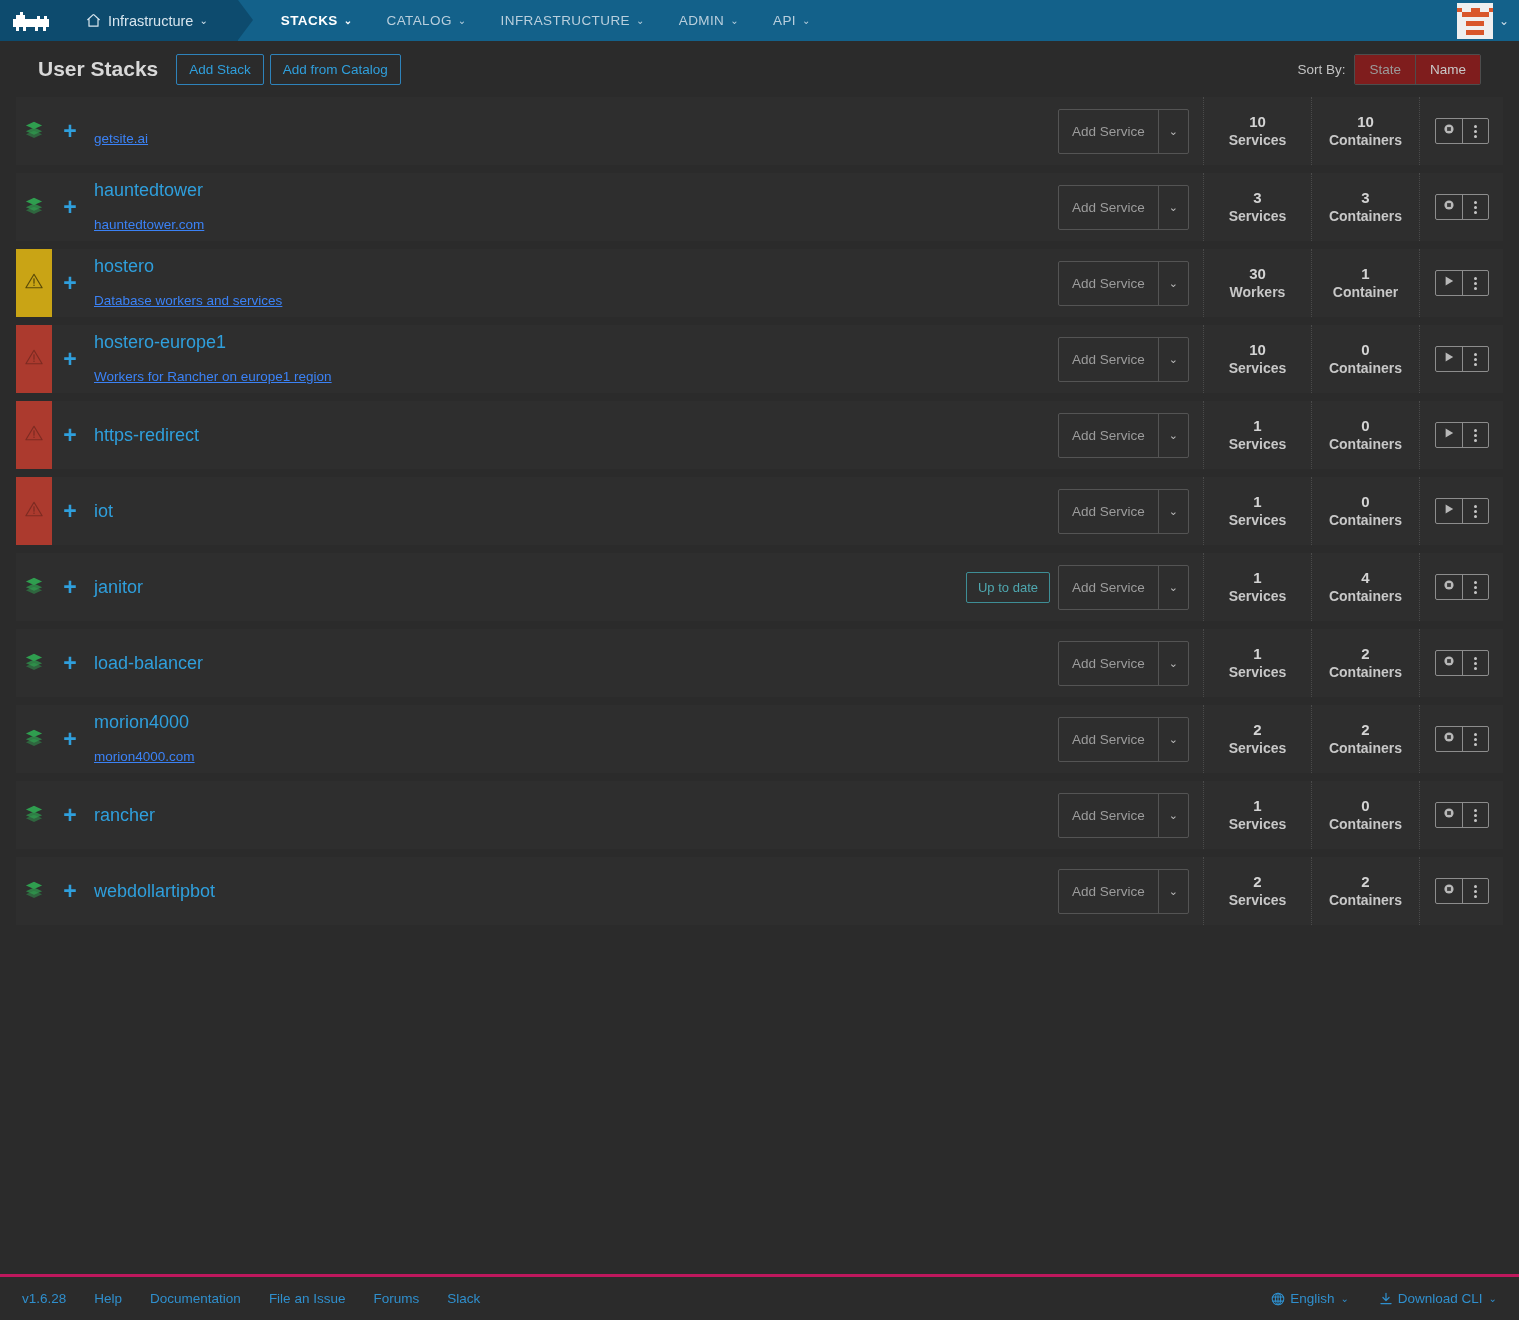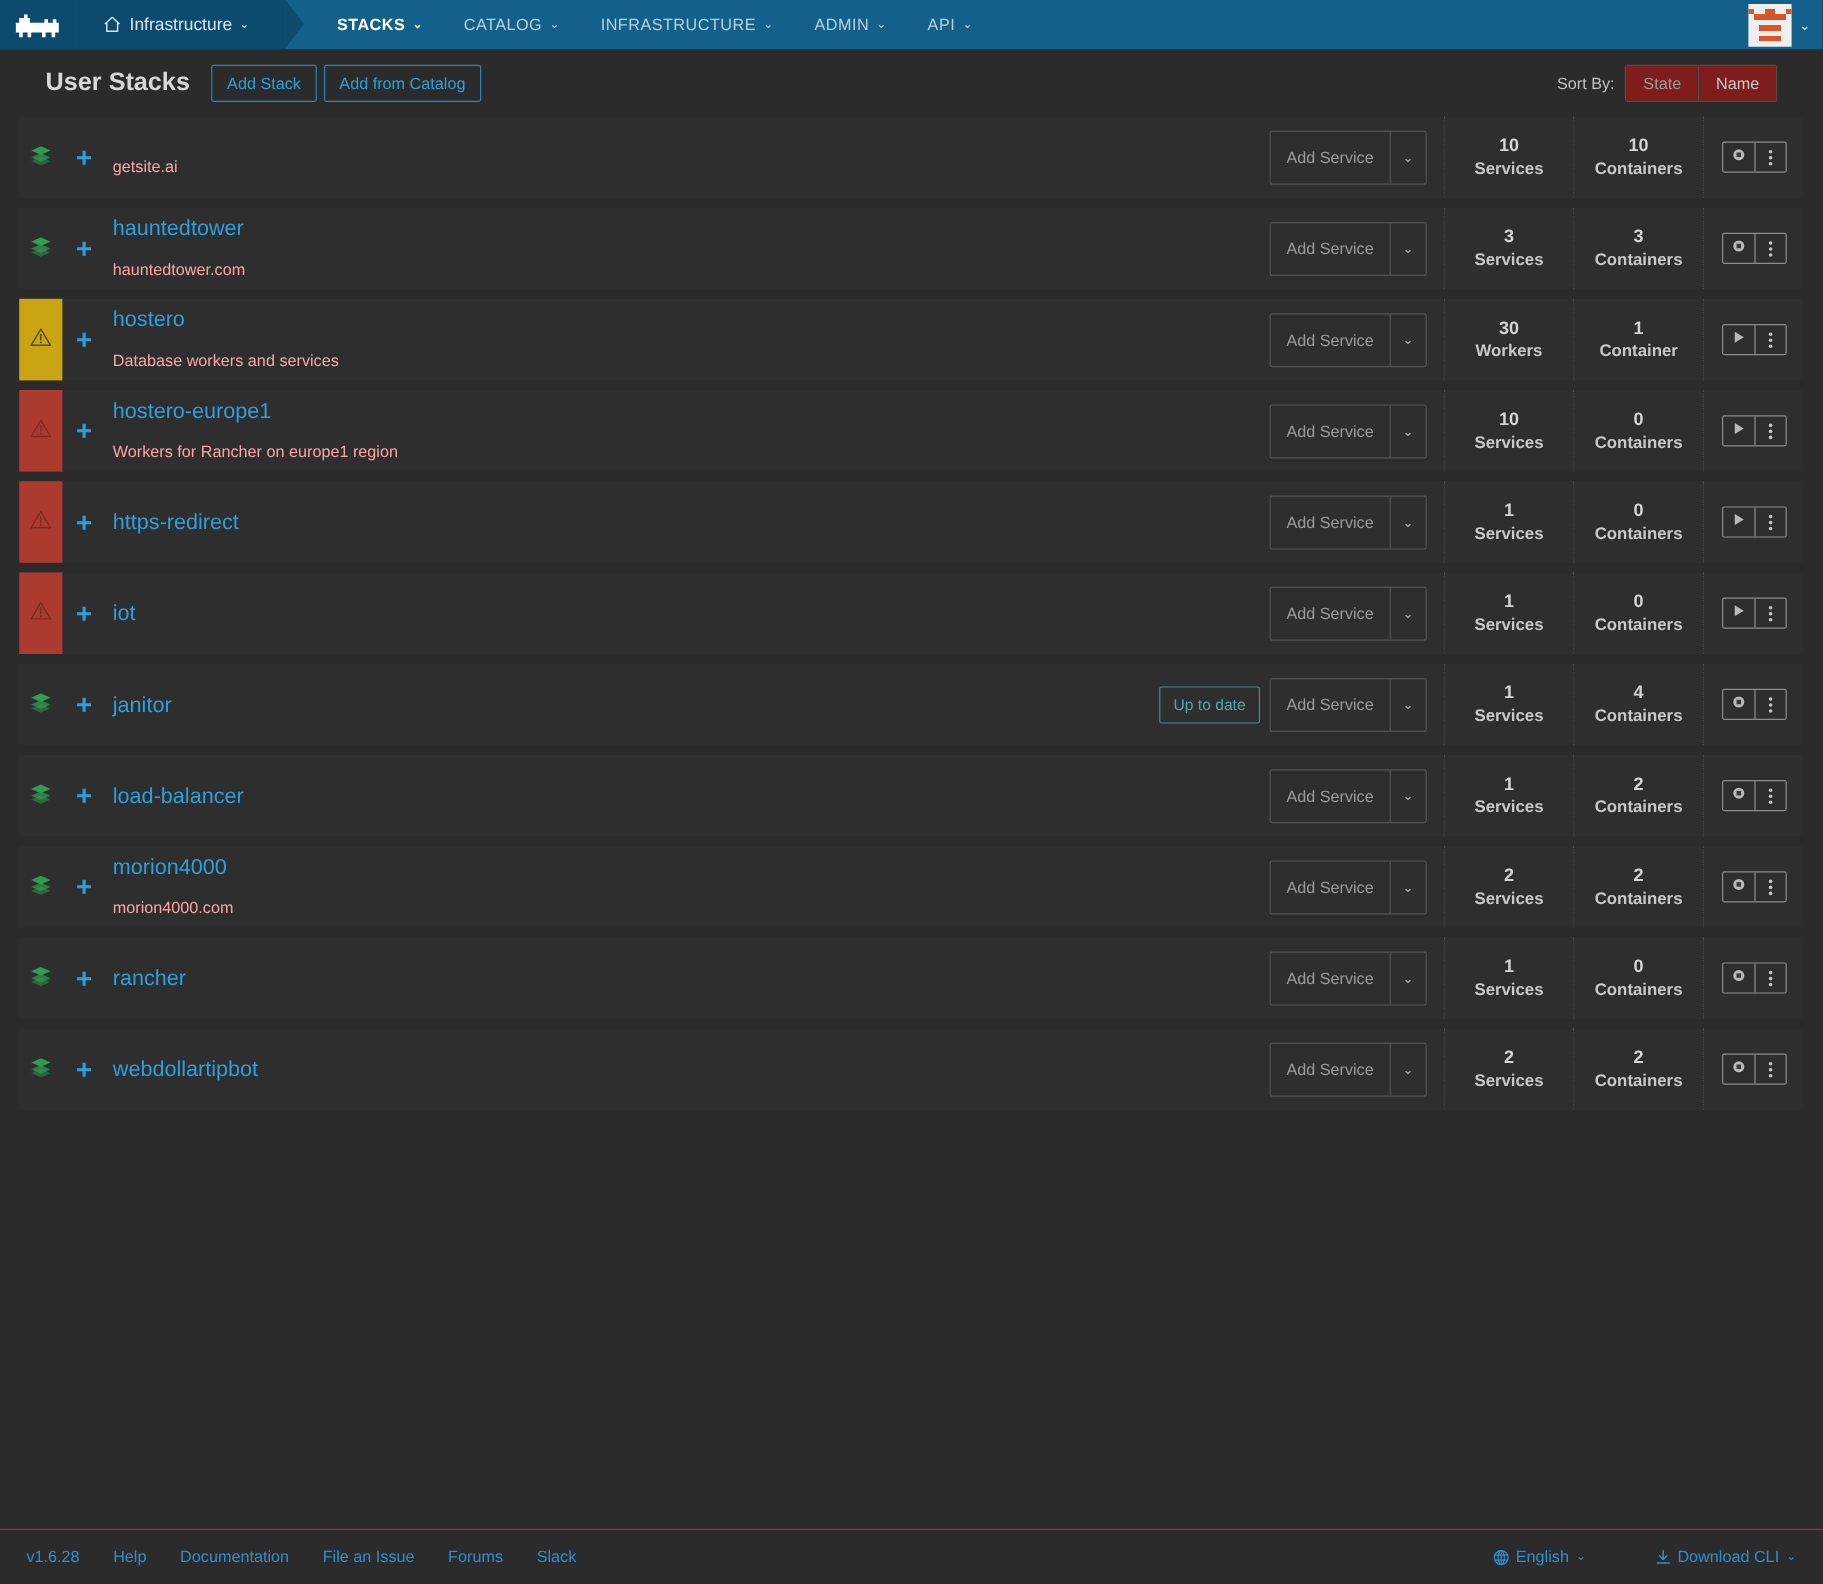--- a/index.html
+++ b/index.html
@@ -107,21 +107,21 @@
     display: flex; align-items: center; justify-content: center;
     color: #2f9fdc;
   }
   .plus-glyph { font-size: 23px; font-weight: bold; line-height: 1; cursor:pointer; }
 
   .name-cell {
     flex: 1; display: flex; flex-direction: column; justify-content: center;
     padding-left: 6px; min-width: 0;
   }
   .stack-name { color: #2f9fdc; font-size: 18px; line-height: 1.15; cursor: pointer; }
-  .stack-desc { color: #fca5a5; font-size: 13.5px; line-height: 1.3; margin-top: 15px; }
+  .stack-desc { color: #3b82f6; font-size: 13.5px; line-height: 1.3; margin-top: 15px; text-decoration: underline; }
 
   .ctrl-cell {
     display: flex; align-items: center; justify-content: flex-end;
     padding-right: 14px;
   }
   .badge-uptodate {
     border: 1px solid #3e8e96;
     color: #4fa8b0;
     font-size: 13px; padding: 7px 11px;
     margin-right: 8px; border-radius: 2px;
@@ -161,28 +161,28 @@
   }
   .action-btn + .action-btn { border-left: 1px solid #8d8d8d; }
   .dots { display:flex; flex-direction: column; gap: 2px; align-items:center; }
   .dots i { width: 3px; height: 3px; background: #c6c6c6; border-radius: 50%; display:block; }
 
   
   .footer {
     height: 46px; min-height: 46px;
     display: flex; align-items: center;
     padding: 0 22px;
-    border-top: 1px solid #be185d;
+    border-top: 3px solid #be185d;
     background: #2b2b2b;
   }
   .footer a {
     color: #2f8fcd; font-size: 13.5px;
     text-decoration: none; margin-right: 28px; cursor: pointer;
   }
-  .footer-right { margin-left: auto; display: flex; align-items: center; gap: 27px; }
+  .footer-right { margin-left: auto; display: flex; align-items: center; }
   .footer-right .f-link {
     color: #2f8fcd; font-size: 13.5px; display:flex; align-items:center;
     margin-left: 30px; margin-right: 0; cursor: pointer;
   }
   .f-ico { margin-right: 5px; display:inline-flex; }
 </style>
 </head>
 <body>
 
 <div class="topnav">

